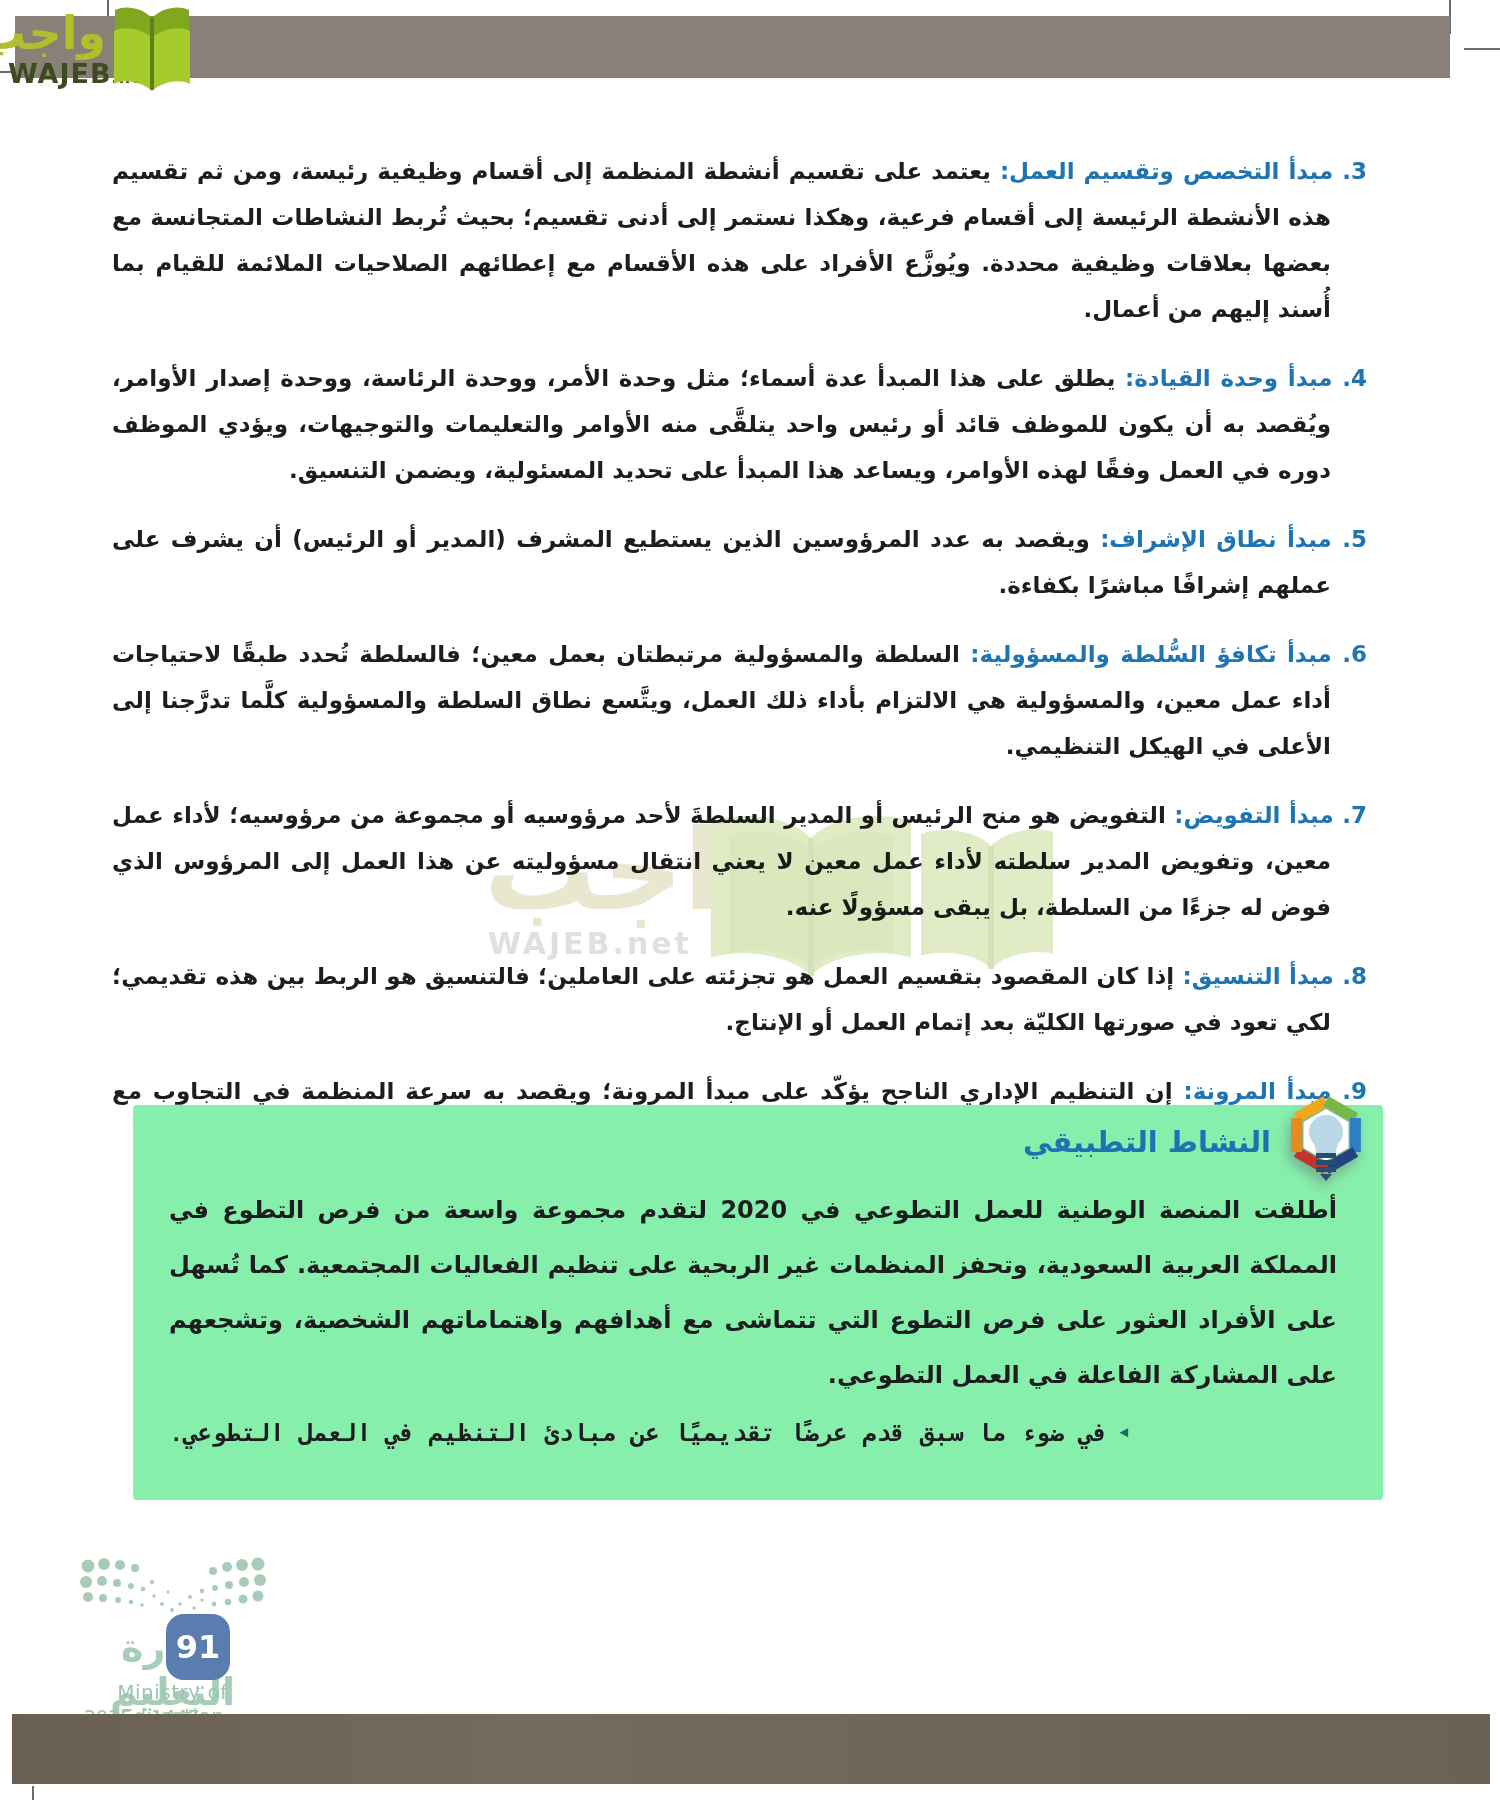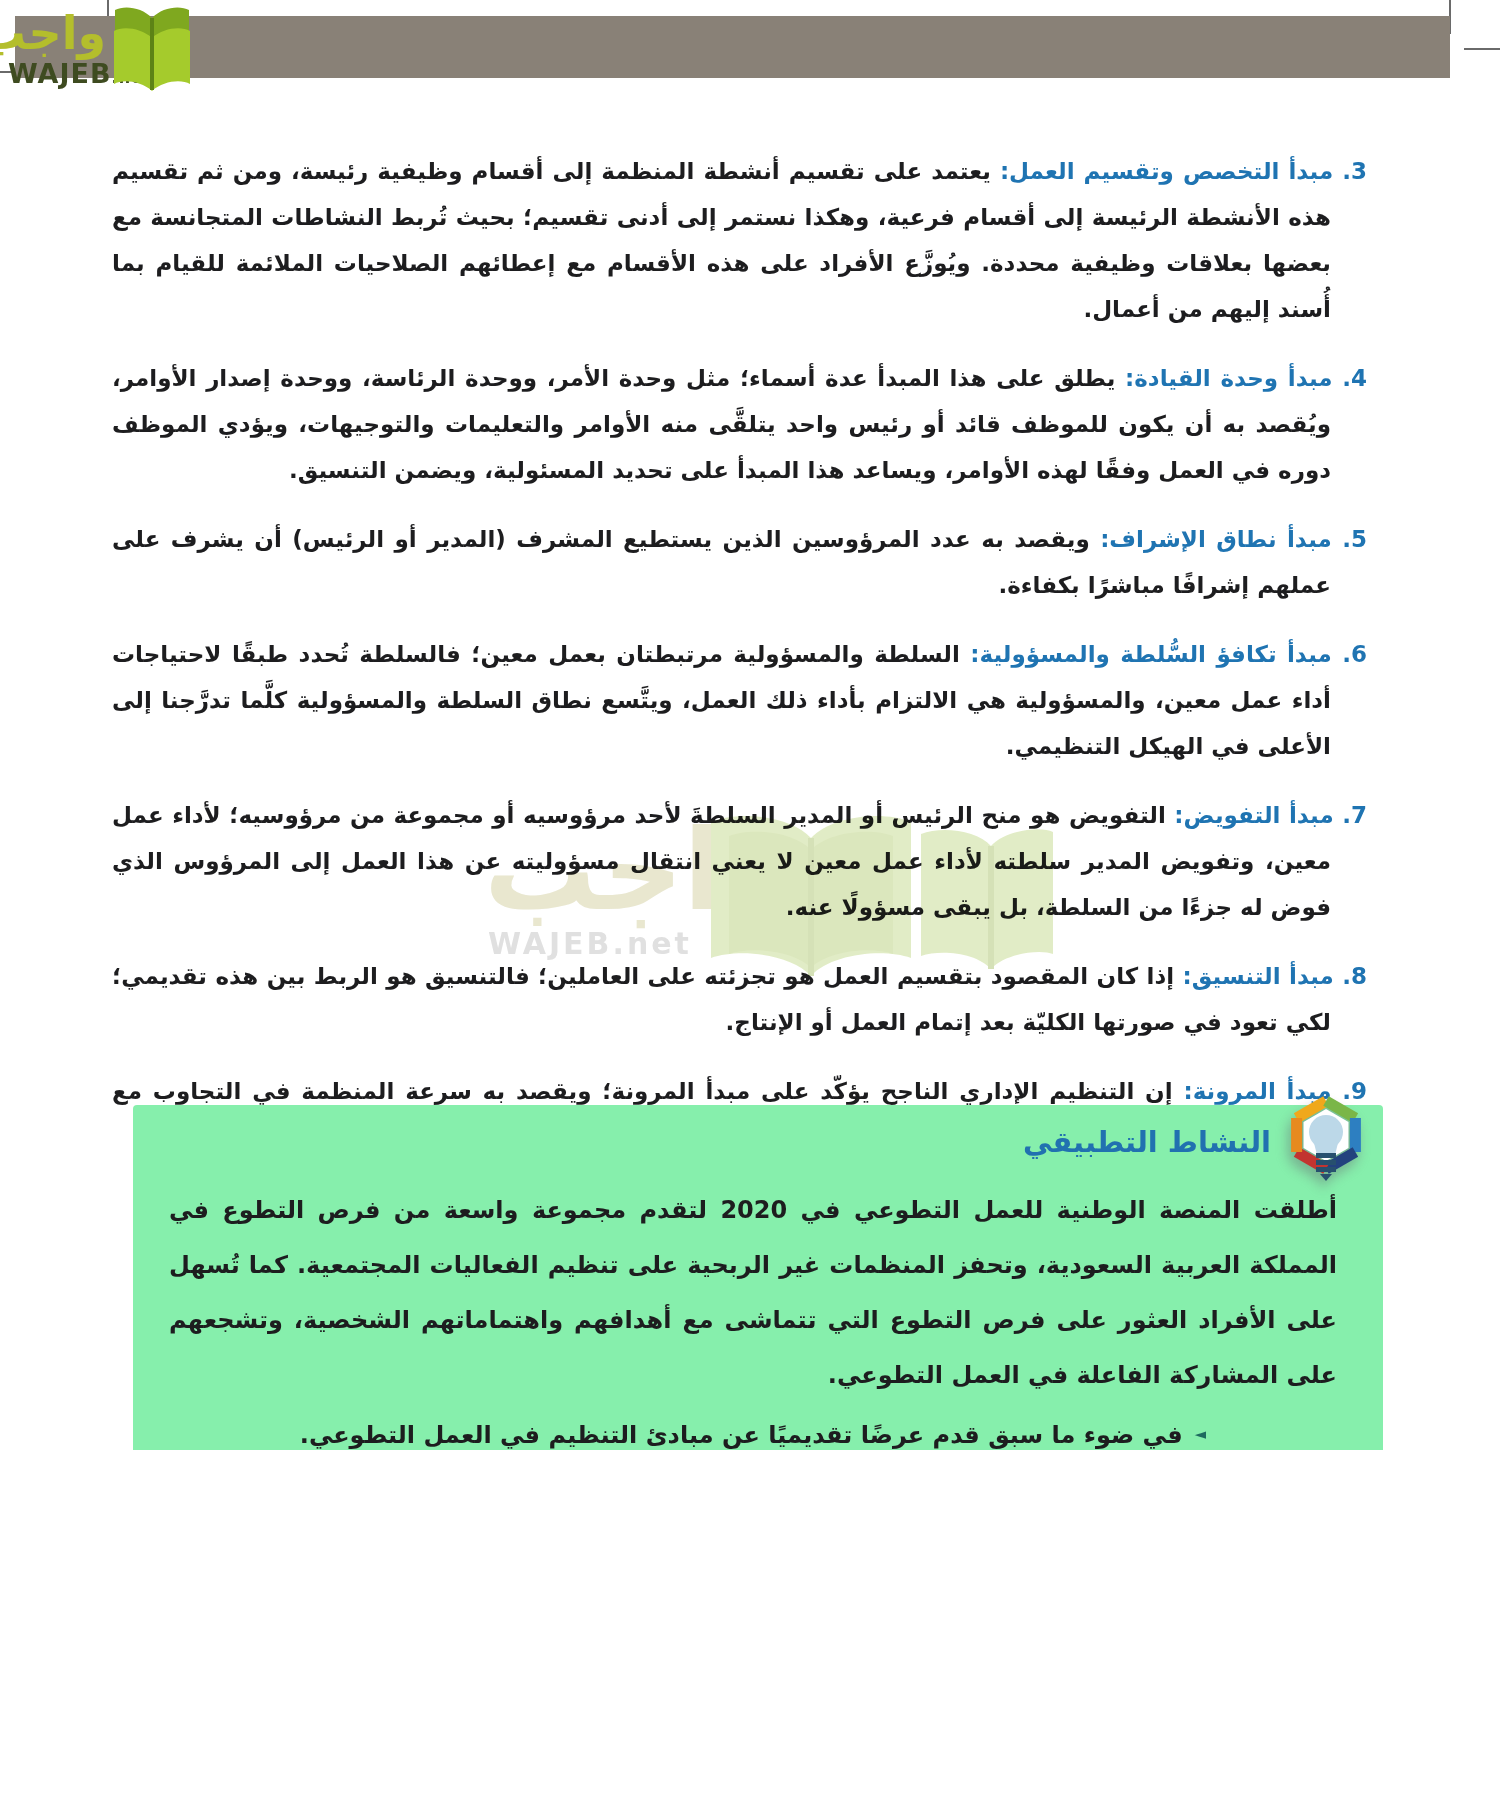--- a/index.html
+++ b/index.html
@@ -1,16 +1,16 @@
 <!DOCTYPE html>
 <html lang="ar"><head>
 <meta charset="utf-8">
 <style>
   html,body{margin:0;padding:0;background:#fff;}
-  #page{position:relative;width:1500px;height:1450px;background:#ffffff;overflow:hidden;
+  #page{position:relative;width:1500px;height:1800px;background:#ffffff;overflow:hidden;
         font-family:"DejaVu Sans",sans-serif;}
   
   .crop{position:absolute;background:#6a6a6a;}
   .crop.white{background:#ffffff;}
   
   .top-bar{position:absolute;left:15px;top:16px;width:1435px;height:62px;
            background:linear-gradient(90deg,#89817780,#898177) , #898177;background-color:#898177;}
   .brand{position:absolute;left:6px;top:0;width:210px;height:100px;z-index:6;}
   .brand-ar{position:absolute;left:0;top:10px;width:100px;text-align:left;direction:rtl;
             font-size:46px;font-weight:bold;color:#b4be2c;line-height:46px;}
@@ -31,21 +31,21 @@
   .wm-books{position:absolute;left:215px;top:8px;}
   
   .activity{position:absolute;left:133px;top:1105px;width:1250px;height:395px;
             background:#86efac;border-radius:4px;z-index:2;}
   .act-title{position:absolute;top:20px;right:112px;font-size:29px;font-weight:bold;color:#2171b0;direction:rtl;}
   .act-icon{position:absolute;top:-10px;right:18px;width:78px;height:88px;
             filter:drop-shadow(-3px 7px 6px rgba(100,100,108,.45));}
   .act-body{position:absolute;top:78px;right:46px;left:36px;direction:rtl;
             font-size:24px;font-weight:bold;color:#1d1d1f;line-height:55px;}
   .act-par{text-align:justify;}
-  .act-bullet{margin-top:8px;text-align:center;line-height:46px;}
+  .act-bullet{margin-top:8px;text-align:left;line-height:46px;font-family:Liberation Mono, monospace;}
   .tri{color:#1e6a5f;font-size:15px;vertical-align:4px;margin-left:12px;}
   
   .moe{position:absolute;left:70px;top:1556px;width:220px;height:170px;z-index:2;}
   .moe-dots{position:absolute;left:8px;top:0;}
   .moe-ar{position:absolute;left:0;top:70px;width:205px;text-align:center;direction:rtl;
           font-size:38px;font-weight:bold;color:#a7ccb8;}
   .moe-badge{position:absolute;left:96px;top:58px;width:64px;height:66px;border-radius:18px;
              background:#5a7cae;color:#fff;font-size:32px;font-weight:bold;z-index:3;
              display:flex;align-items:center;justify-content:center;}
   .moe-en{position:absolute;left:0;top:124px;width:205px;text-align:center;

